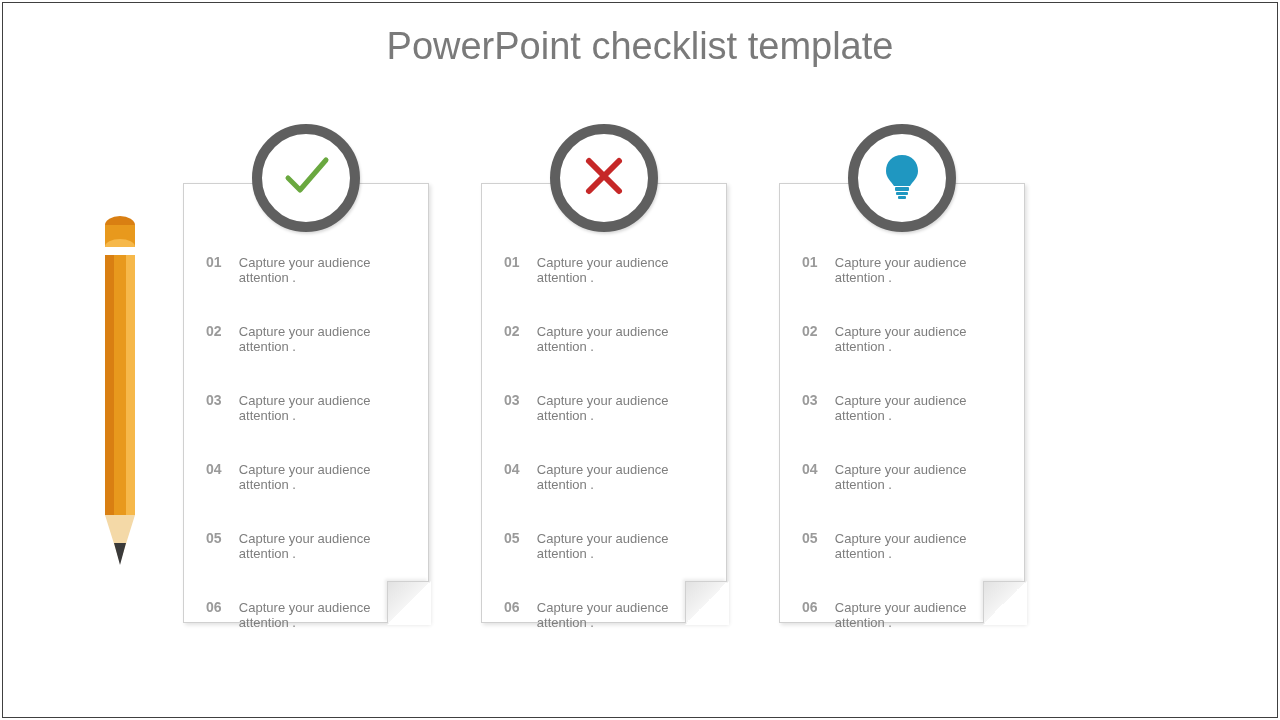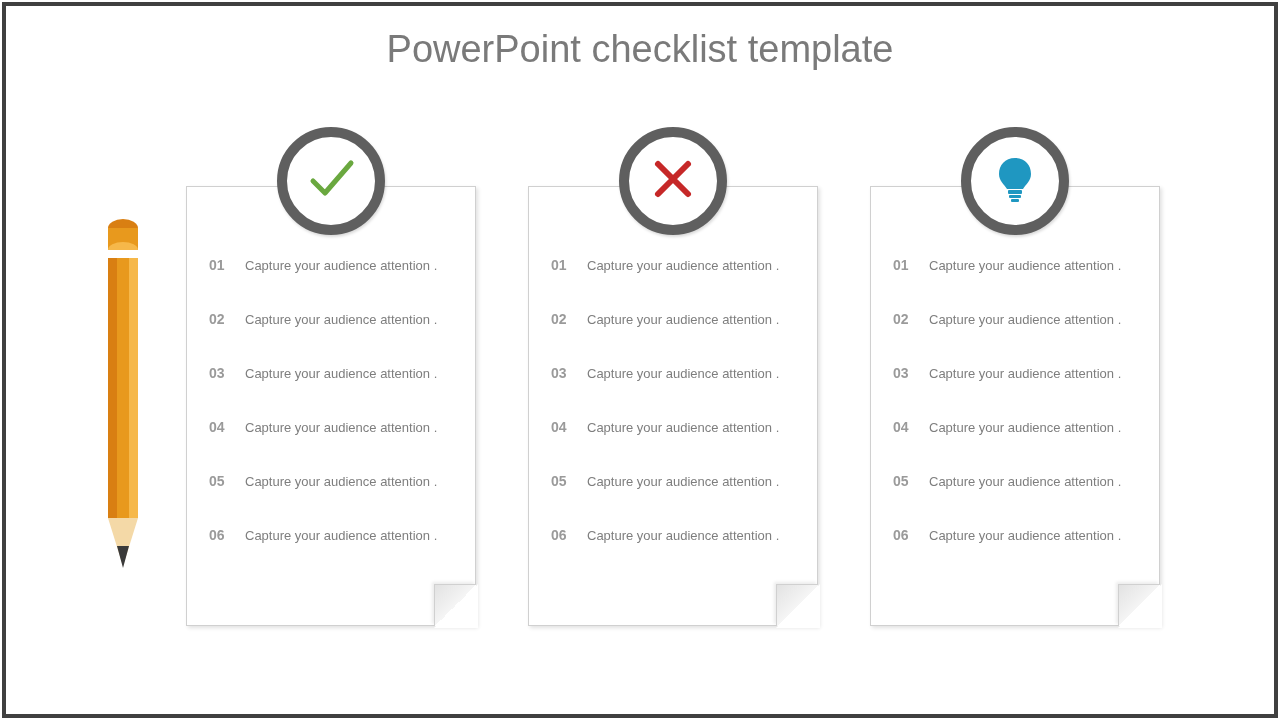--- a/index.html
+++ b/index.html
@@ -7,21 +7,21 @@
     width: 1280px;
     height: 720px;
     font-family: Arial, Helvetica, sans-serif;
     background: #ffffff;
     position: relative;
     overflow: hidden;
   }
   .frame {
     position: absolute;
     top: 2px; left: 2px; right: 2px; bottom: 2px;
-    border: 4px solid #404040;
+    border: 1px solid #404040;
   }
   .title {
     text-align: center;
     font-size: 38px;
     font-weight: 400;
     color: #7a7a7a;
     padding-top: 22px;
   }
   .pencil {
     position: absolute;
@@ -32,21 +32,21 @@
   }
   .cards {
     position: absolute;
     left: 180px;
     top: 180px;
     display: flex;
     gap: 52px;
   }
   .card {
     position: relative;
-    width: 290px;
+    width: 246px;
     height: 440px;
     background: #ffffff;
     border: 1px solid #d0d0d0;
     box-shadow: 2px 2px 4px rgba(0,0,0,0.12);
   }
   .card-fold {
     position: absolute;
     right: -1px;
     bottom: -1px;
     width: 42px;

